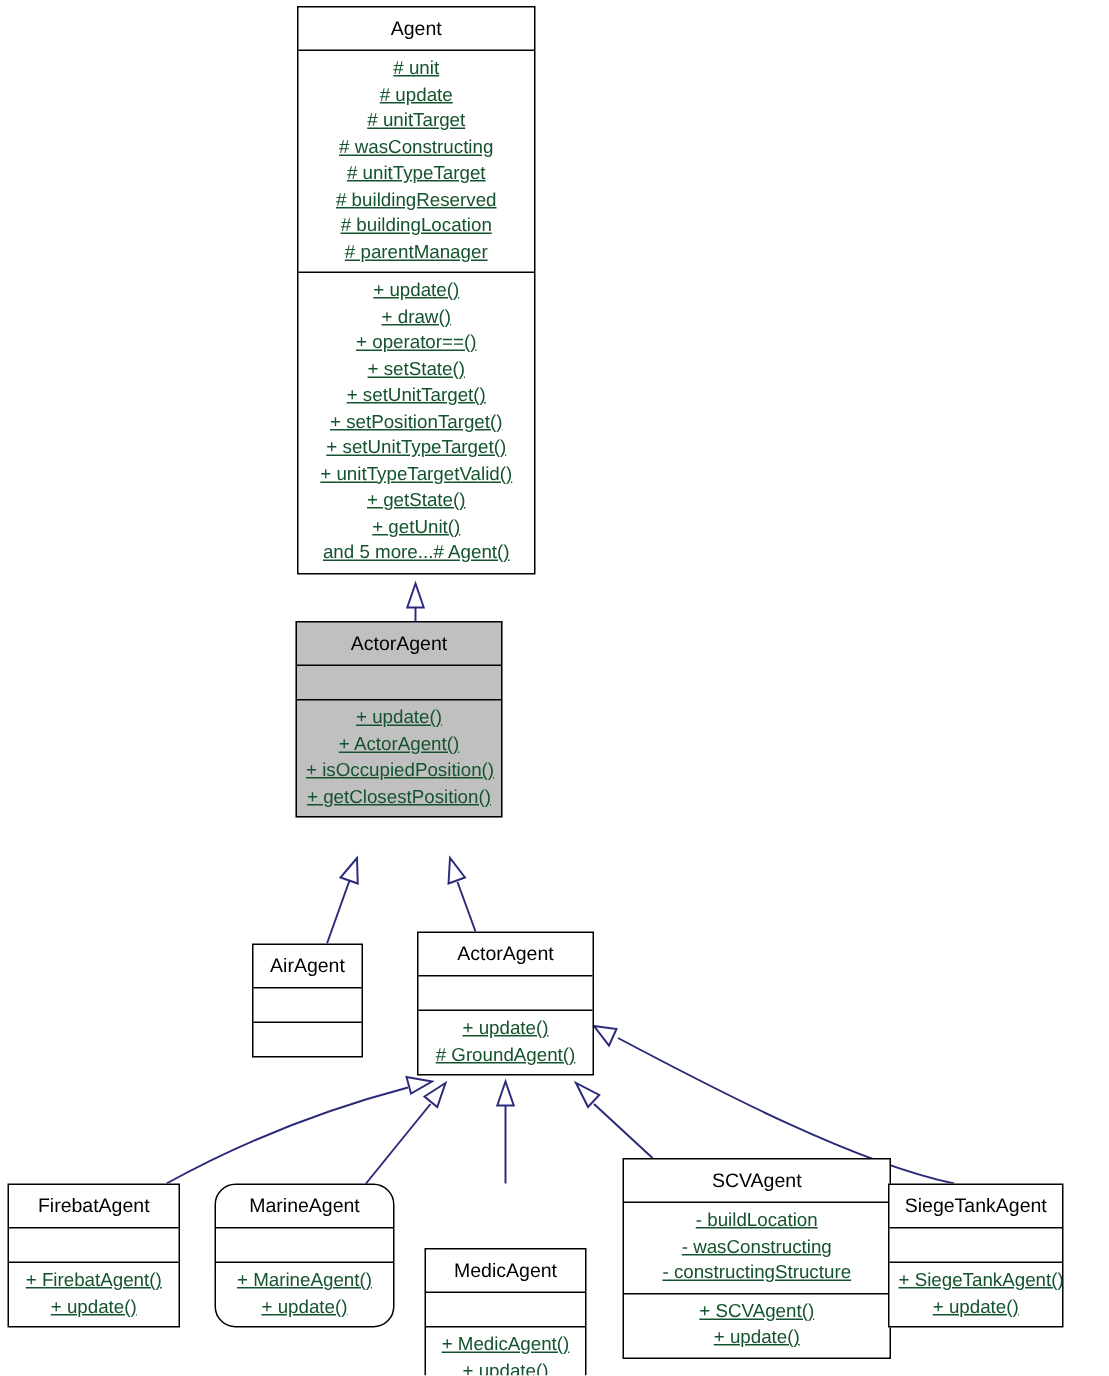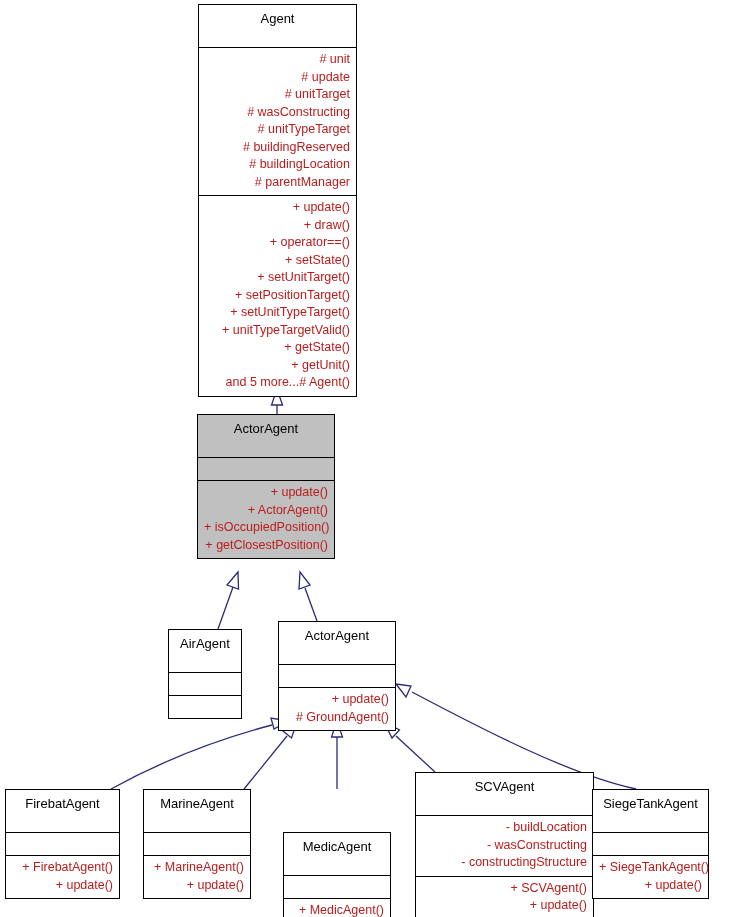--- a/index.html
+++ b/index.html
@@ -31,41 +31,42 @@
     z-index: 2;
   }
   .uml-class.highlight {
     background: #c0c0c0;
   }
   .cls-name {
     text-align: center;
     font-size: 13px;
     color: #000000;
     line-height: 15px;
-    padding: 6px 4px 21px 4px;
+    padding: 6px 4px 7px 4px;
     border-bottom: 1px solid #000000;
     white-space: nowrap;
   }
   .cls-compartment {
     border-bottom: 1px solid #000000;
     padding: 3px 6px 4px 6px;
   }
   .cls-compartment:last-child {
     border-bottom: none;
   }
   .cls-compartment.empty {
     height: 22px;
     padding: 0;
   }
   .member {
     font-size: 12.5px;
     line-height: 17.5px;
-    color: #b91c1c;
+    color: #14532d;
     white-space: nowrap;
-    text-align: right;
+    text-align: center;
+    text-decoration: underline;
   }
 </style>
 </head>
 <body>
 
 <div id="diagram">
 
   <svg id="edges" viewBox="0 0 739 917" width="739" height="917">
     <g fill="none" stroke="#2a2a7a" stroke-width="1.3">
 
@@ -166,21 +167,21 @@
 
   <div class="uml-class" style="left:5px; top:789px; width:115px;">
     <div class="cls-name">FirebatAgent</div>
     <div class="cls-compartment empty"></div>
     <div class="cls-compartment">
       <div class="member">+ FirebatAgent()</div>
       <div class="member">+ update()</div>
     </div>
   </div>
 
-  <div class="uml-class" style="left:143px; top:789px; width:108px;">
+  <div class="uml-class" style="left:143px; top:789px; width:120px;border-radius:14px;">
     <div class="cls-name">MarineAgent</div>
     <div class="cls-compartment empty"></div>
     <div class="cls-compartment">
       <div class="member">+ MarineAgent()</div>
       <div class="member">+ update()</div>
     </div>
   </div>
 
   <div class="uml-class" style="left:283px; top:789px; width:108px;margin-top:43px;">
     <div class="cls-name">MedicAgent</div>

